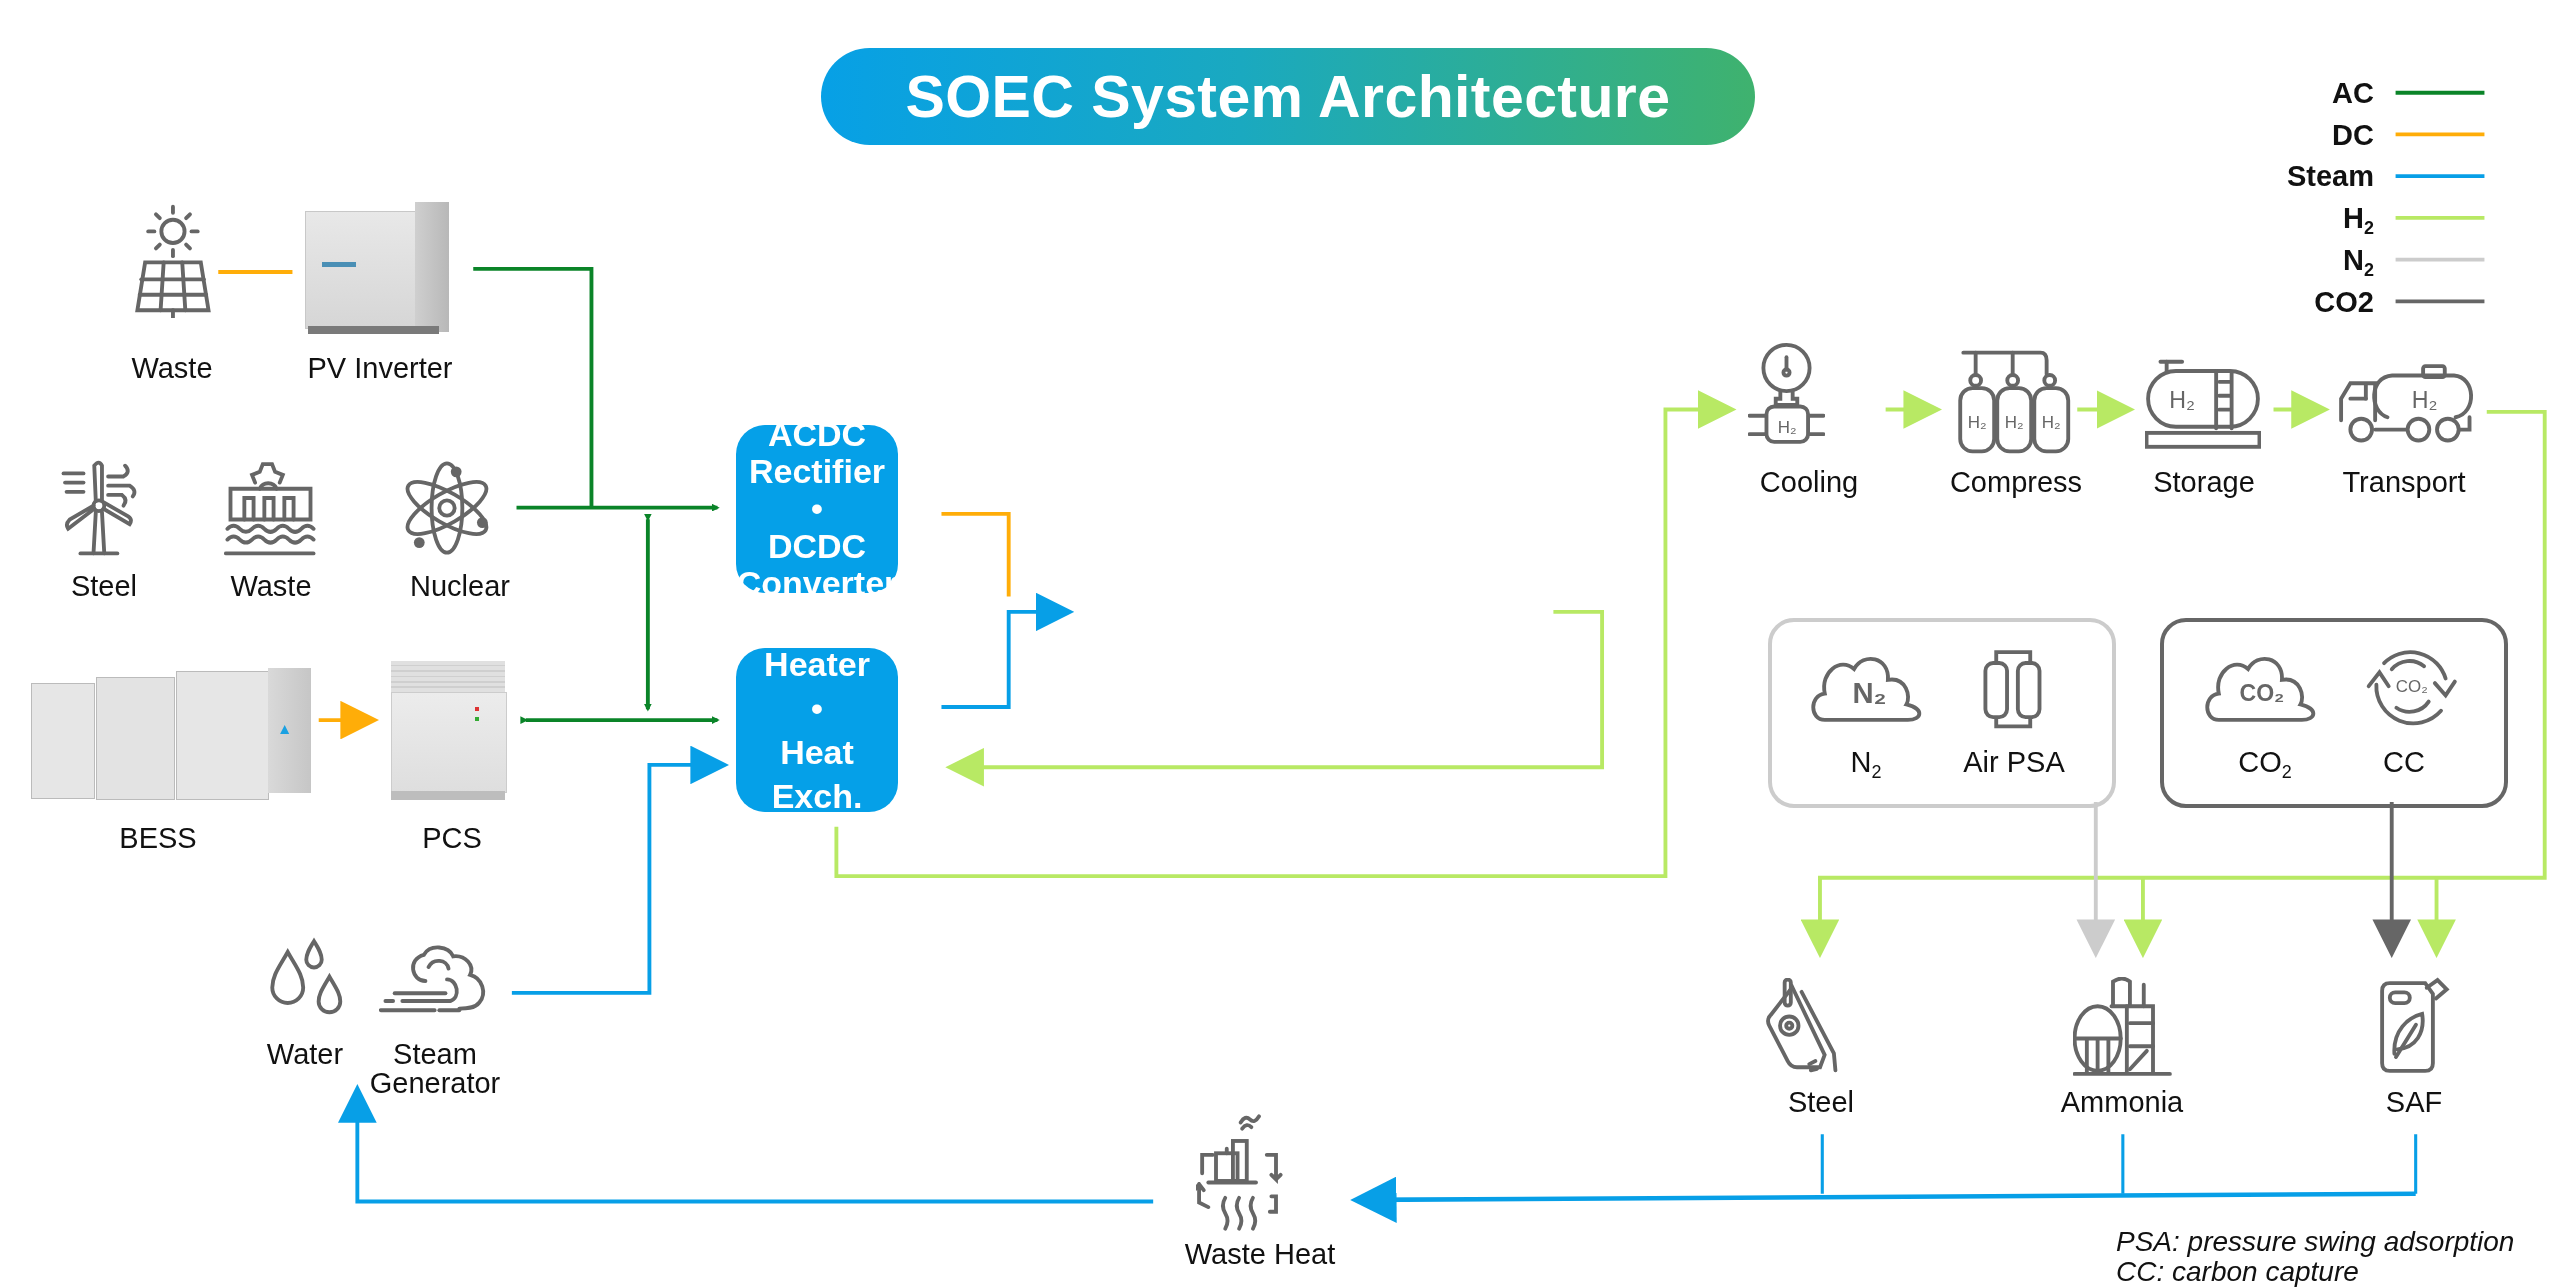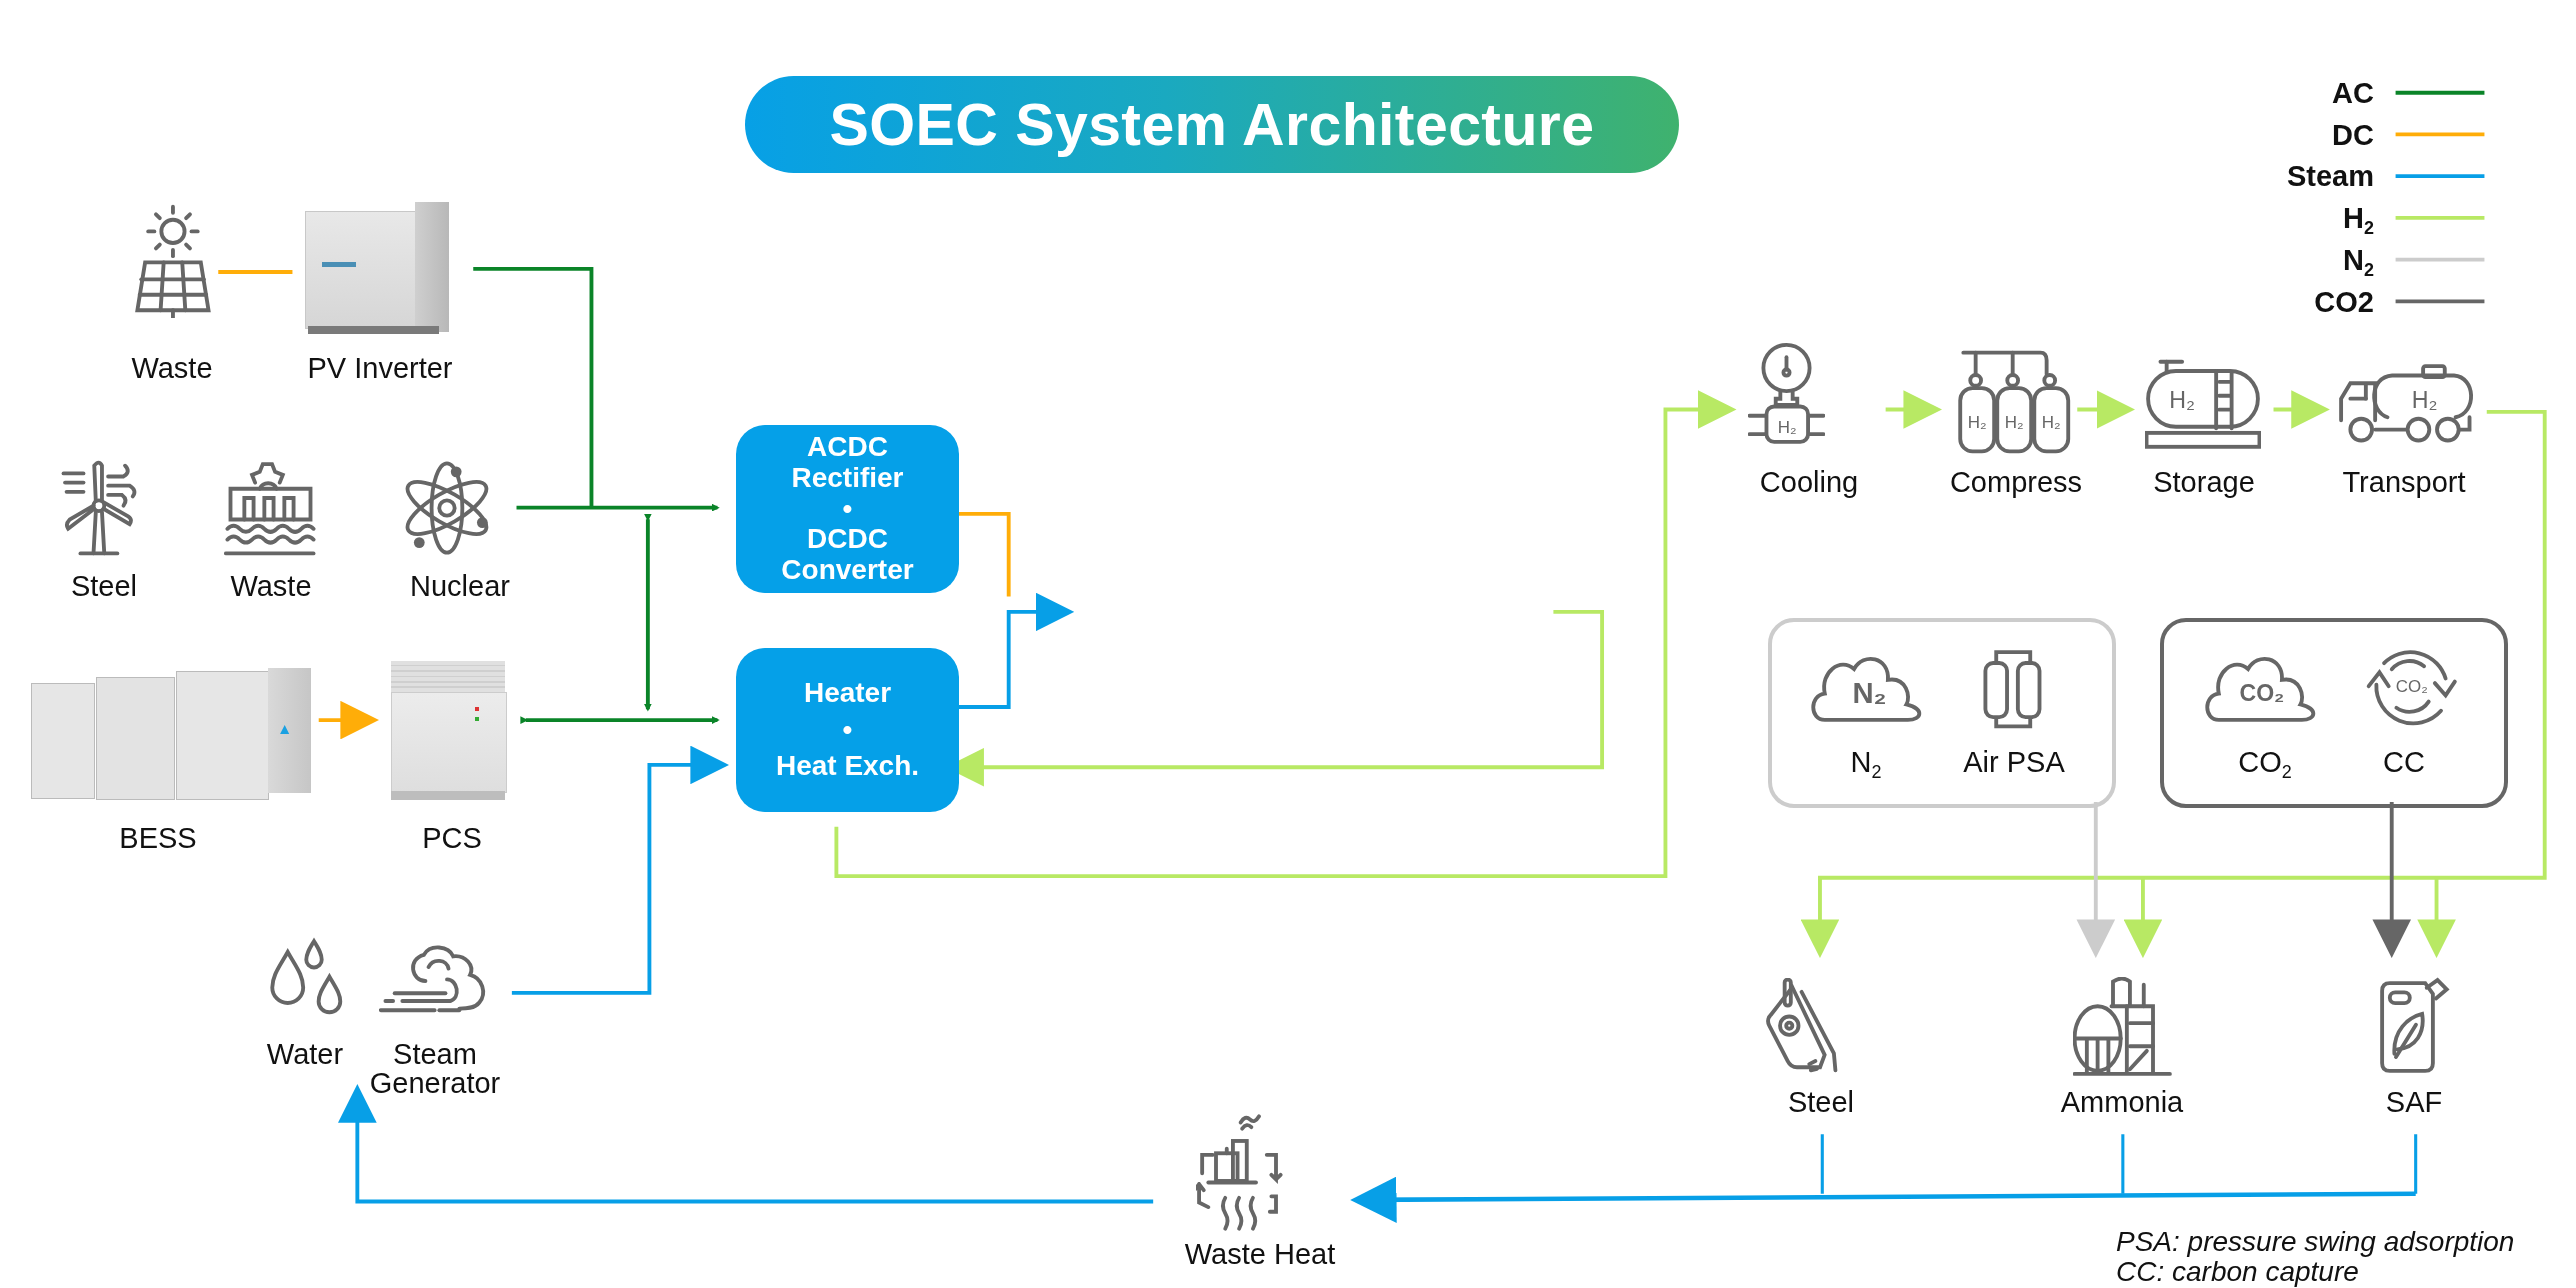--- a/index.html
+++ b/index.html
@@ -1,29 +1,29 @@
 <!DOCTYPE html>
 <html style="font-size:12.4px"><head>
 <meta charset="utf-8">
 <style>
   html, body { margin:0; padding:0; background:#ffffff; }
   body { width:2576px; height:1288px; position:relative; overflow:hidden;
          font-family:"Liberation Sans", "DejaVu Sans", sans-serif; color:#111; }
   #diagram { position:absolute; left:0; top:0; width:2576px; height:1288px; }
   .abs { position:absolute; }
-  .title-pill { position:absolute; left:745px; top:48px; width:934px; height:97px;
+  .title-pill { position:absolute; left:821px; top:48px; width:934px; height:97px;
      border-radius:49px; background:linear-gradient(90deg,#07a0e6 0%,#1aa9c0 45%,#3fb26e 100%);
-     display:flex; align-items:center; justify-content:center;margin-top:28px; }
+     display:flex; align-items:center; justify-content:center; }
   .title-pill span { color:#fff; font-weight:bold; font-size:59px; letter-spacing:0.4px; }
   .lbl { position:absolute; font-size:29px; color:#111; text-align:center; white-space:nowrap;
          transform:translateX(-50%); line-height:1.0; }
   .legend-lbl { position:absolute; font-size:29px; font-weight:bold; text-align:right;
          width:185px; transform:translateX(-100%); line-height:1; }
-  .blue-box { position:absolute; width:223px; background:#05a0e8; border-radius:29px;
-         color:#fff; font-weight:bold; font-size:28px; text-align:center;
+  .blue-box { position:absolute; width:162px; background:#05a0e8; border-radius:29px;
+         color:#fff; font-weight:bold; font-size:34px; text-align:center;
          display:flex; flex-direction:column; align-items:center; justify-content:center; line-height:1.1; }
   .product-title { position:absolute; left:1308px; top:386px; transform:translateX(-50%);
          font-weight:bold; font-size:36px; white-space:nowrap; }
   .group-box { position:absolute; border-radius:26px; background:transparent; }
   .footnote { position:absolute; left:2116px; top:1227px; font-size:28px; line-height:1.08;font-style:italic; }
   sub { font-size:0.62em; vertical-align:-0.35em; }
 </style>
 </head>
 <body>
 

